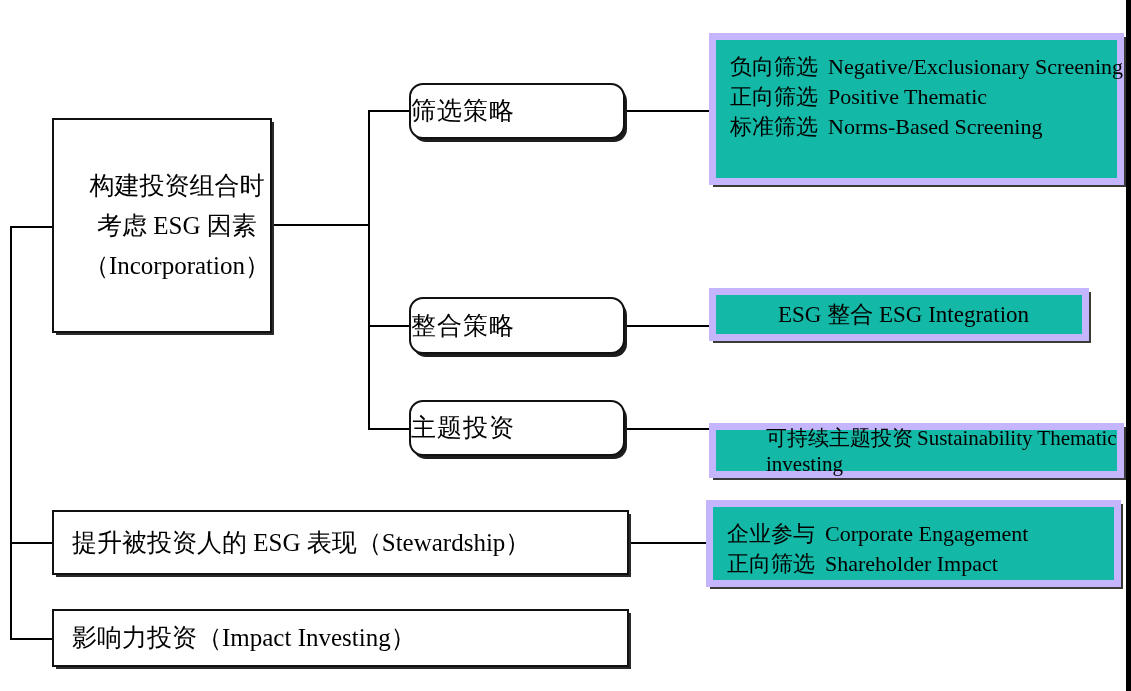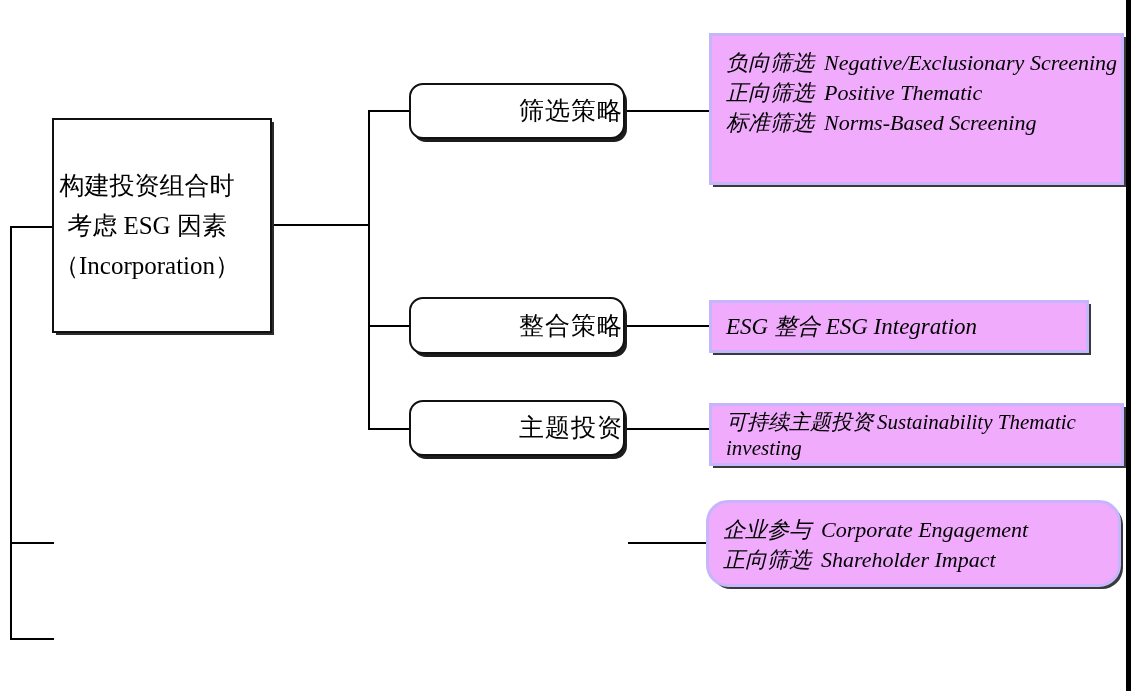--- a/index.html
+++ b/index.html
@@ -48,43 +48,42 @@
     box-sizing: border-box;
     background: #ffffff;
     border: 2px solid #111111;
     box-shadow: 3px 3px 0 -1px #2b2b2b;
   }
 
   
   .box-thin {
     position: absolute;
     box-sizing: border-box;
-    background: #f0abfc;
-    border: 3px solid #c4b5fd;
+    background: #14b8a6;
+    border: 7px solid #c4b5fd;
     box-shadow: 3px 3px 0 -1px #3a3a3a;
-    font-style: italic;
   }
 
   
   .box-round {
     position: absolute;
     box-sizing: border-box;
     background: #ffffff;
     border: 2px solid #111111;
     border-radius: 14px;
     box-shadow: 3px 4px 0 -1px #1d1d1d;
     display: flex;
     align-items: center;
-    justify-content: flex-end;
+    justify-content: flex-start;
   }
 
   .cell-center {
     display: flex;
     align-items: center;
-    justify-content: flex-start;
+    justify-content: flex-end;
     text-align: center;
     width: 100%;
     height: 100%;
   }
   .cell-left {
     display: flex;
     align-items: center;
     justify-content: flex-start;
     width: 100%;
     height: 100%;
@@ -161,21 +160,31 @@
   <div class="conn-h" style="left:628px; top:542px; width:81px;"></div>
 
   <div class="box-thick" style="left:52px; top:118px; width:220px; height:215px;">
     <div class="cell-center">
       <span class="t-main">构建投资组合时
 考虑 ESG 因素
 （Incorporation）</span>
     </div>
   </div>
 
-
+  <div class="box-thick" style="left:52px; top:510px; width:577px; height:65px;">
+    <div class="cell-left">
+      <span class="t-wide">提升被投资人的 ESG 表现（Stewardship）</span>
+    </div>
+  </div>
+
+  <div class="box-thick" style="left:52px; top:609px; width:577px; height:58px;">
+    <div class="cell-left">
+      <span class="t-wide">影响力投资（Impact Investing）</span>
+    </div>
+  </div>
 
   <div class="box-round" style="left:409px; top:83px; width:216px; height:56px;">
     <span class="t-round">筛选策略</span>
   </div>
 
   <div class="box-round" style="left:409px; top:400px; width:216px; height:56px;">
     <span class="t-round">主题投资</span>
   </div>
 
   <div class="box-round" style="left:409px; top:297px; width:216px; height:57px;">
@@ -189,38 +198,38 @@
       </span>
       <span class="row">
         <span class="cn">正向筛选</span><span>Positive Thematic</span>
       </span>
       <span class="row">
         <span class="cn">标准筛选</span><span>Norms-Based Screening</span>
       </span>
     </div>
   </div>
 
-  <div class="box-thin" style="left:709px; top:300px; width:380px; height:53px;">
+  <div class="box-thin" style="left:709px; top:288px; width:380px; height:53px;padding-left:48px;">
     <div class="cell-left">
       <span class="t-one">
         <span class="cn">ESG 整合</span>
         <span>ESG Integration</span>
       </span>
     </div>
   </div>
 
-  <div class="box-thin" style="left:709px; top:403px; width:415px; height:63px;">
+  <div class="box-thin" style="left:709px; top:423px; width:415px; height:55px;padding-left:36px;">
     <div class="cell-left">
       <span class="t-one-sm">
         <span class="cn">可持续主题投资</span><span>Sustainability Thematic investing</span>
       </span>
     </div>
   </div>
 
-  <div class="box-thin" style="left:706px; top:500px; width:415px; height:87px;border-radius:22px;">
+  <div class="box-thin" style="left:706px; top:500px; width:415px; height:87px;">
     <div class="t-list cell-top-left">
       <span class="row">
         <span class="cn">企业参与</span><span>Corporate Engagement</span>
       </span>
       <span class="row">
         <span class="cn">正向筛选</span><span>Shareholder Impact</span>
       </span>
     </div>
   </div>
 

